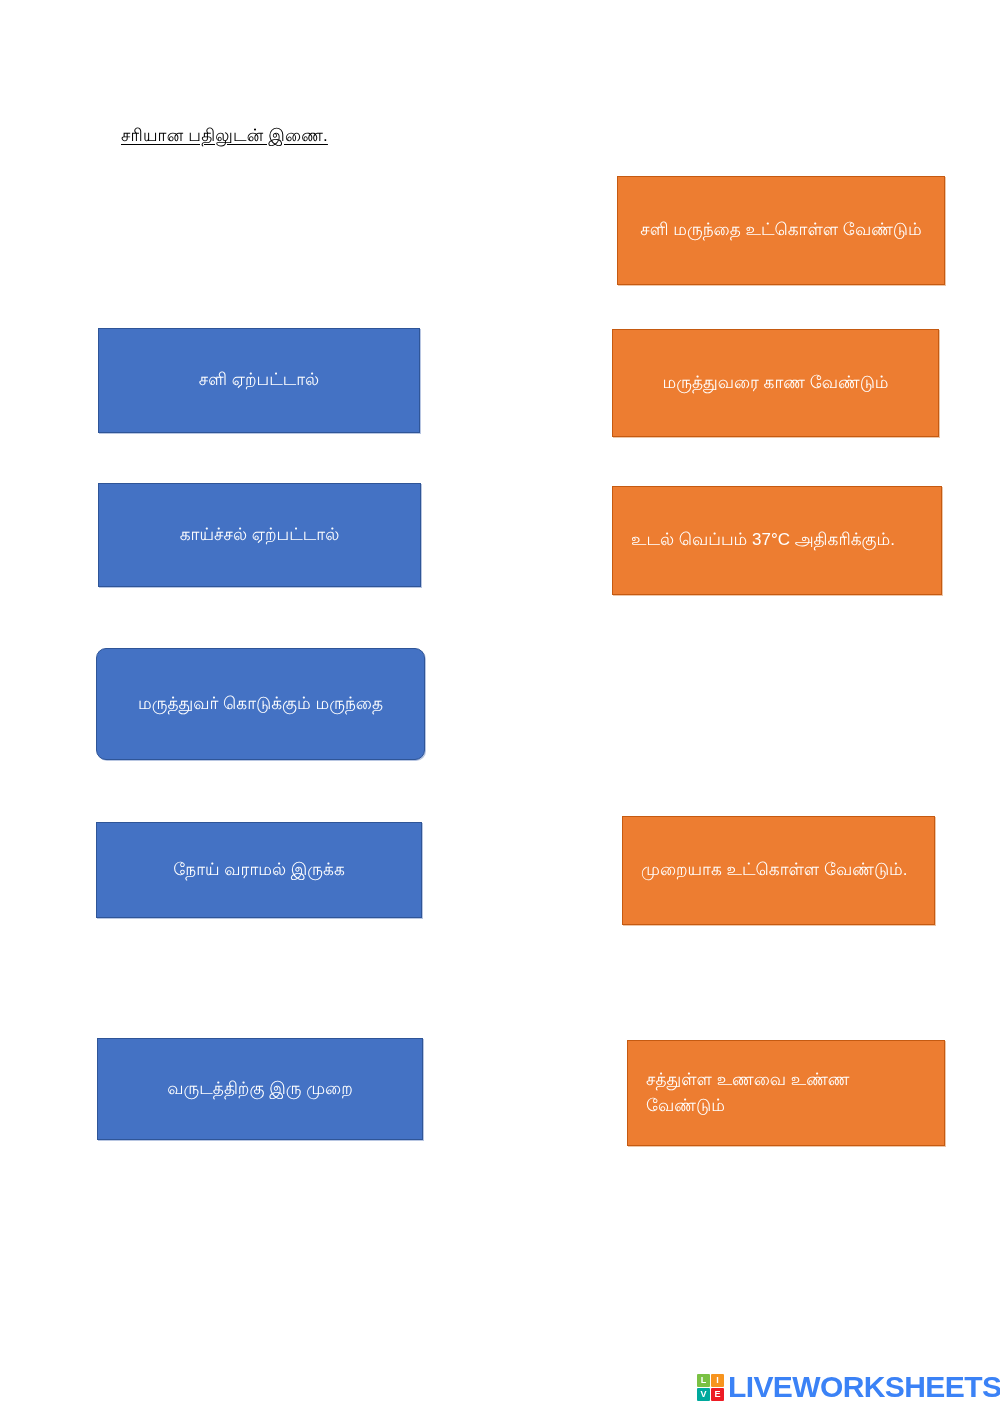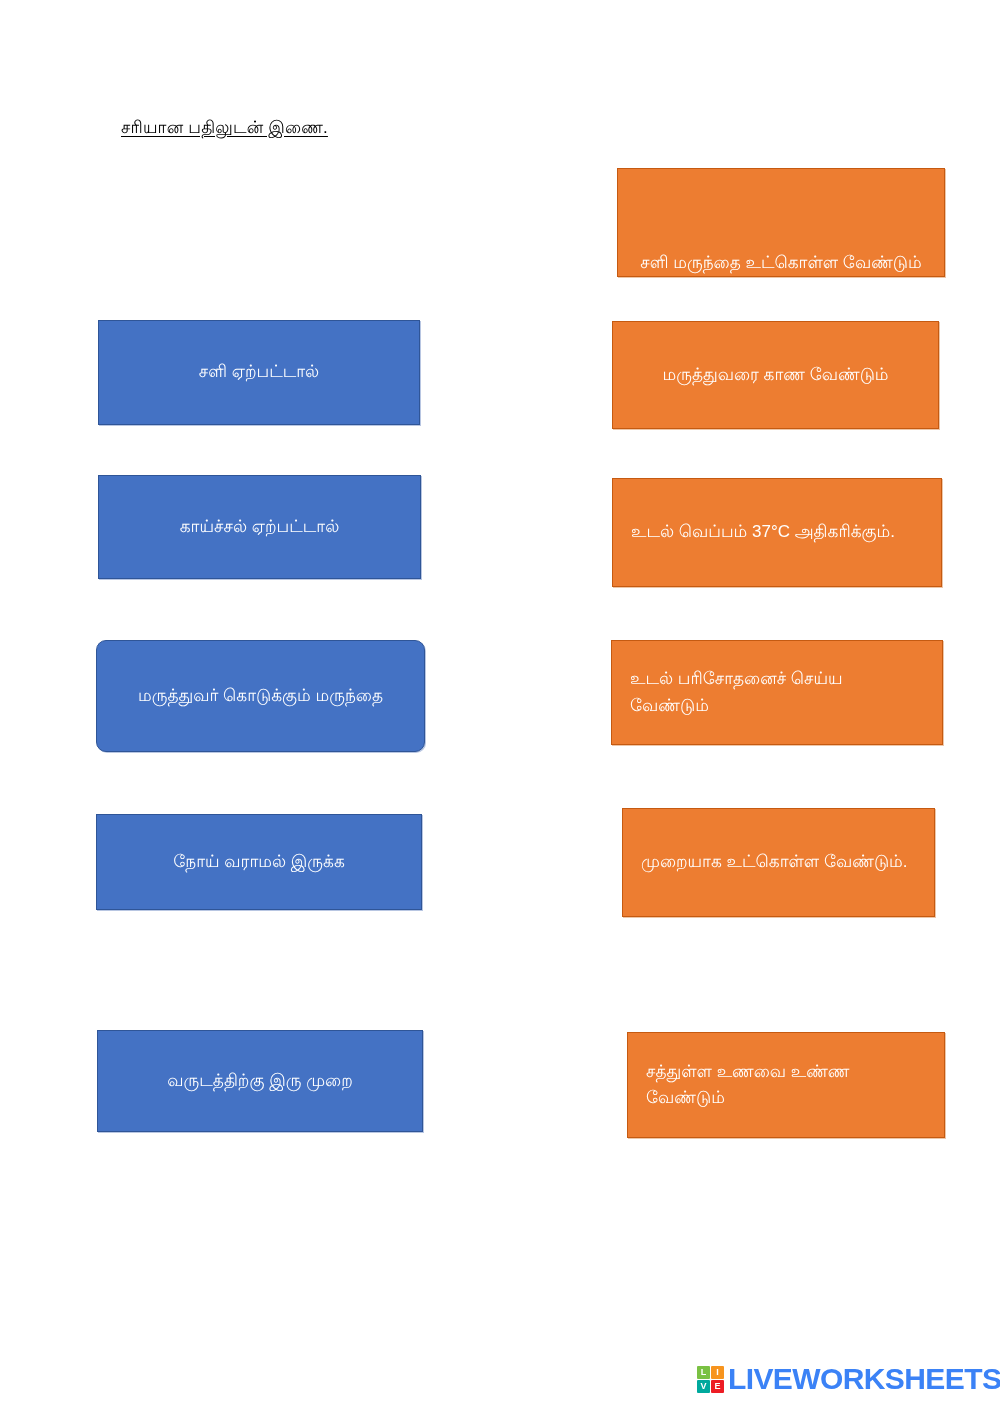--- a/index.html
+++ b/index.html
@@ -11,20 +11,21 @@
     width: 1000px;
     height: 1413px;
     position: relative;
     font-family: "Liberation Sans", "DejaVu Sans", sans-serif;
     overflow: hidden;
   }
   .page {
     position: absolute;
     inset: 0;
     background: #ffffff;
+    margin-top: 8px;
   }
 
   .title {
     position: absolute;
     left: 121px;
     top: 118px;
     font-size: 17px;
     color: #000000;
     text-decoration: underline;
     text-underline-offset: 3px;
@@ -71,21 +72,21 @@
 
   
   .b1 { left: 97px;  top: 171px;  width: 328px; height: 109px; }
   .b2 { left: 98px;  top: 320px;  width: 322px; height: 105px; }
   .b3 { left: 98px;  top: 475px;  width: 323px; height: 104px; }
   .b4 { left: 96px;  top: 640px;  width: 329px; height: 112px; border-radius: 10px; }
   .b5 { left: 96px;  top: 814px;  width: 326px; height: 96px; }
   .b6 { left: 97px;  top: 1030px; width: 326px; height: 102px; }
 
   
-  .o1 { left: 617px; top: 168px;  width: 328px; height: 109px; align-items: flex-end; }
+  .o1 { left: 617px; top: 168px;  width: 328px; height: 109px; }
   .o2 { left: 612px; top: 321px;  width: 327px; height: 108px; }
   .o3 { left: 612px; top: 478px;  width: 330px; height: 109px; }
   .o4 { left: 611px; top: 640px;  width: 332px; height: 105px; }
   .o5 { left: 622px; top: 808px;  width: 313px; height: 109px; }
   .o6 { left: 627px; top: 1032px; width: 318px; height: 106px; }
 
   
   .lw-logo {
     position: absolute;
     left: 697px;
@@ -147,23 +148,20 @@
 
   <div class="card orange center o1">
     <span class="txt">சளி மருந்தை உட்கொள்ள வேண்டும்</span>
   </div>
   <div class="card orange center o2">
     <span class="txt">மருத்துவரை காண வேண்டும்</span>
   </div>
   <div class="card orange left o3">
     <span class="txt">உடல் வெப்பம் 37°C அதிகரிக்கும்.</span>
   </div>
-  <div class="card orange left o4">
-    <span class="txt">உடல் பரிசோதனைச் செய்ய வேண்டும்</span>
-  </div>
   <div class="card orange left o5">
     <span class="txt">முறையாக உட்கொள்ள வேண்டும்.</span>
   </div>
   <div class="card orange left o6">
     <span class="txt">சத்துள்ள உணவை உண்ண வேண்டும்</span>
   </div>
 
   <div class="lw-logo">
     <div class="lw-tiles">
       <span class="lw-l">L</span>

